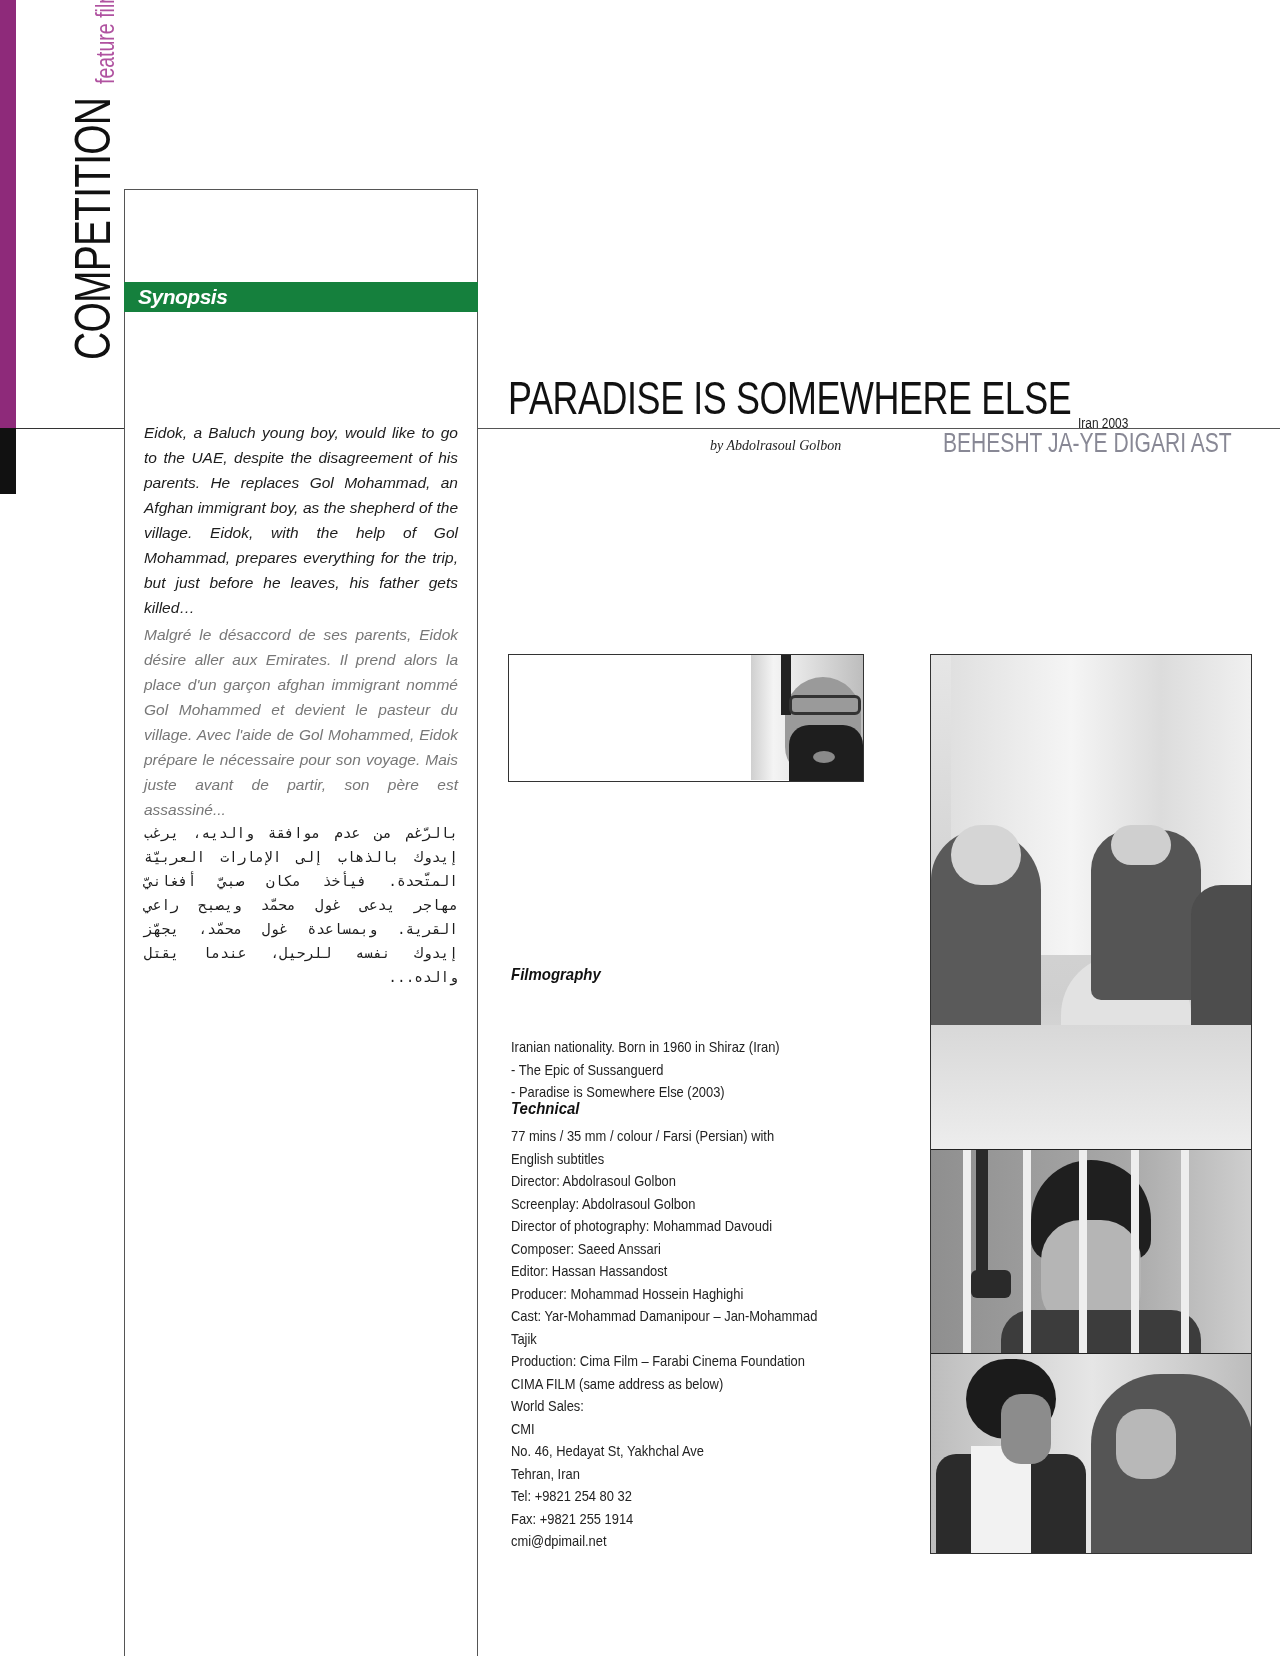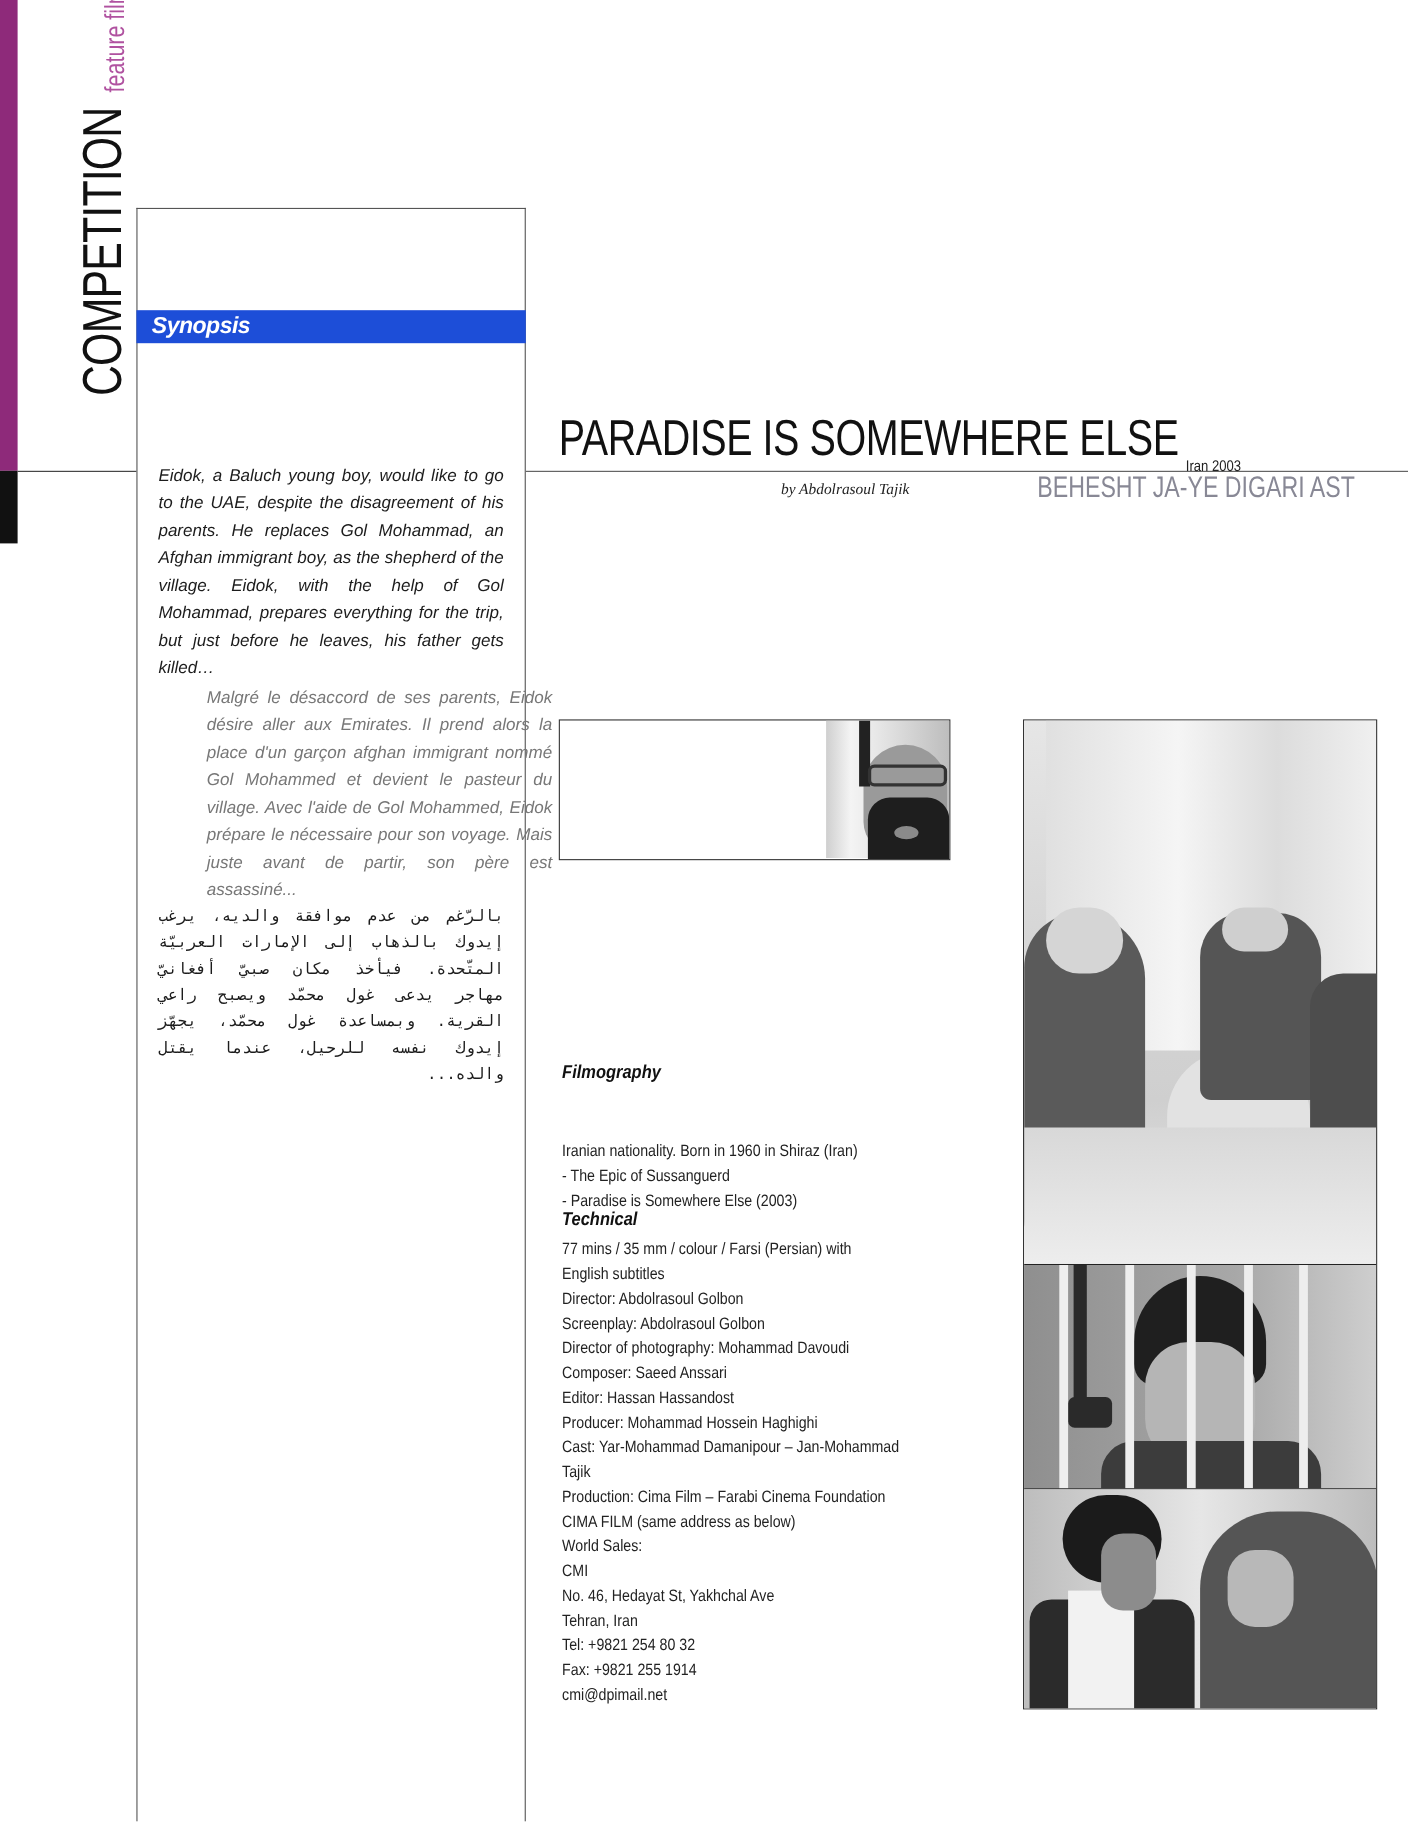--- a/index.html
+++ b/index.html
@@ -35,32 +35,32 @@
     .hrule-right { left: 478px; top: 428px; width: 802px; height: 1px; background: #555; }
 
     
     .synopsis-box {
       left: 124px; top: 189px; width: 354px; height: 1467px;
       border-left: 1.5px solid #555; border-right: 1.5px solid #555; border-top: 1.5px solid #555;
       box-sizing: border-box;
     }
     .synopsis-header {
       left: 124px; top: 282px; width: 354px; height: 30px;
-      background: #1d4ed8; color: #fff;
+      background: #15803d; color: #fff;
       font-style: italic; font-weight: bold; font-size: 21px;
       padding-left: 14px; box-sizing: border-box; line-height: 30px;
       letter-spacing: -0.5px;
     }
     .syn-text {
       left: 144px; width: 314px;
       font-family: Liberation Sans, sans-serif; font-style: italic;
       font-size: 15.5px; line-height: 25px; text-align: justify;
     }
     .syn-en { top: 420px; color: #1c1c1c; }
-    .syn-fr { top: 622px; color: #777; margin-left: 44px; }
+    .syn-fr { top: 622px; color: #777; }
     .syn-ar {
       top: 822px; color: #1c1c1c; font-family: Liberation Mono, monospace;
       font-style: normal; font-size: 14.5px; line-height: 24px; direction: rtl; text-align: justify;
     }
 
     
     .title-main {
       left: 508px; top: 375px;
       font-size: 46px; line-height: 1; color: #111; white-space: nowrap;
       transform: scaleX(0.78); transform-origin: left top; letter-spacing: -0.5px;
@@ -159,21 +159,21 @@
 <div class="abs hrule-right"></div>
 
 <div class="abs synopsis-box"></div>
 <div class="abs synopsis-header">Synopsis</div>
 <div class="abs syn-text syn-en">Eidok, a Baluch young boy, would like to go to the UAE, despite the disagreement of his parents.  He replaces Gol Mohammad, an Afghan immigrant boy, as the shepherd of the village. Eidok, with the help of Gol Mohammad, prepares everything for the trip, but just before he leaves, his father gets killed…</div>
 <div class="abs syn-text syn-fr">Malgré le désaccord de ses parents, Eidok désire aller aux Emirates.  Il prend alors la place d'un garçon afghan immigrant nommé Gol Mohammed et devient le pasteur du village.  Avec l'aide de Gol Mohammed, Eidok prépare le nécessaire pour son voyage.  Mais juste avant de partir, son père est assassiné...</div>
 <div class="abs syn-text syn-ar">بالرّغم من عدم موافقة والديه، يرغب إيدوك بالذهاب إلى الإمارات العربيّة المتّحدة.  فيأخذ مكان صبيّ أفغانيّ مهاجر يدعى غول محمّد ويصبح راعي القرية.  وبمساعدة غول محمّد، يجهّز إيدوك نفسه للرحيل، عندما يقتل والده...</div>
 
 <div class="abs title-main">PARADISE IS SOMEWHERE ELSE</div>
 <div class="abs title-country">Iran 2003</div>
-<div class="abs title-director">by Abdolrasoul Tajik</div>
+<div class="abs title-director">by Abdolrasoul Golbon</div>
 <div class="abs title-alt">BEHESHT JA-YE DIGARI AST</div>
 
 <div class="abs director-box">
   <div class="director-photo">
     <div class="dp-face"></div>
     <div class="dp-hair"></div>
     <div class="dp-glasses"></div>
     <div class="dp-beard"></div>
     <div class="dp-mouth"></div>
   </div>

